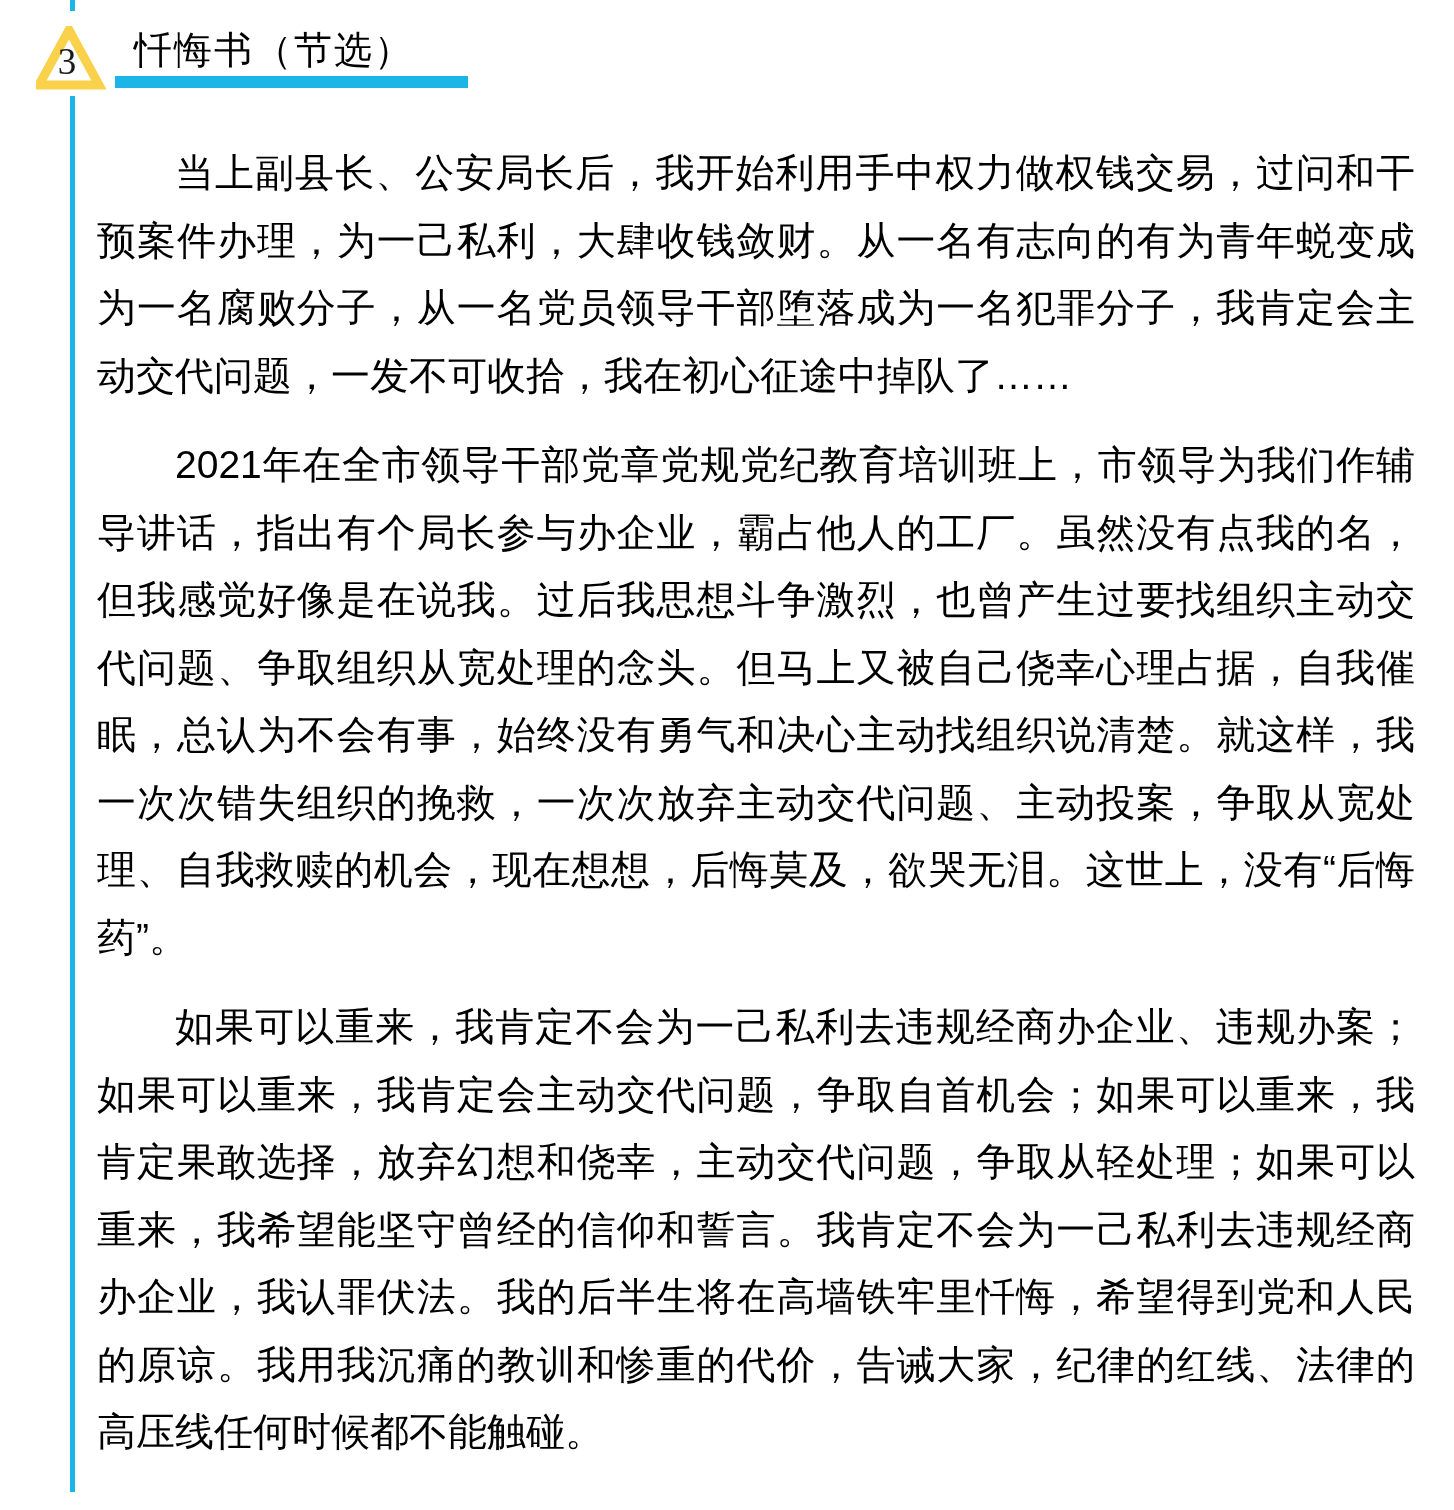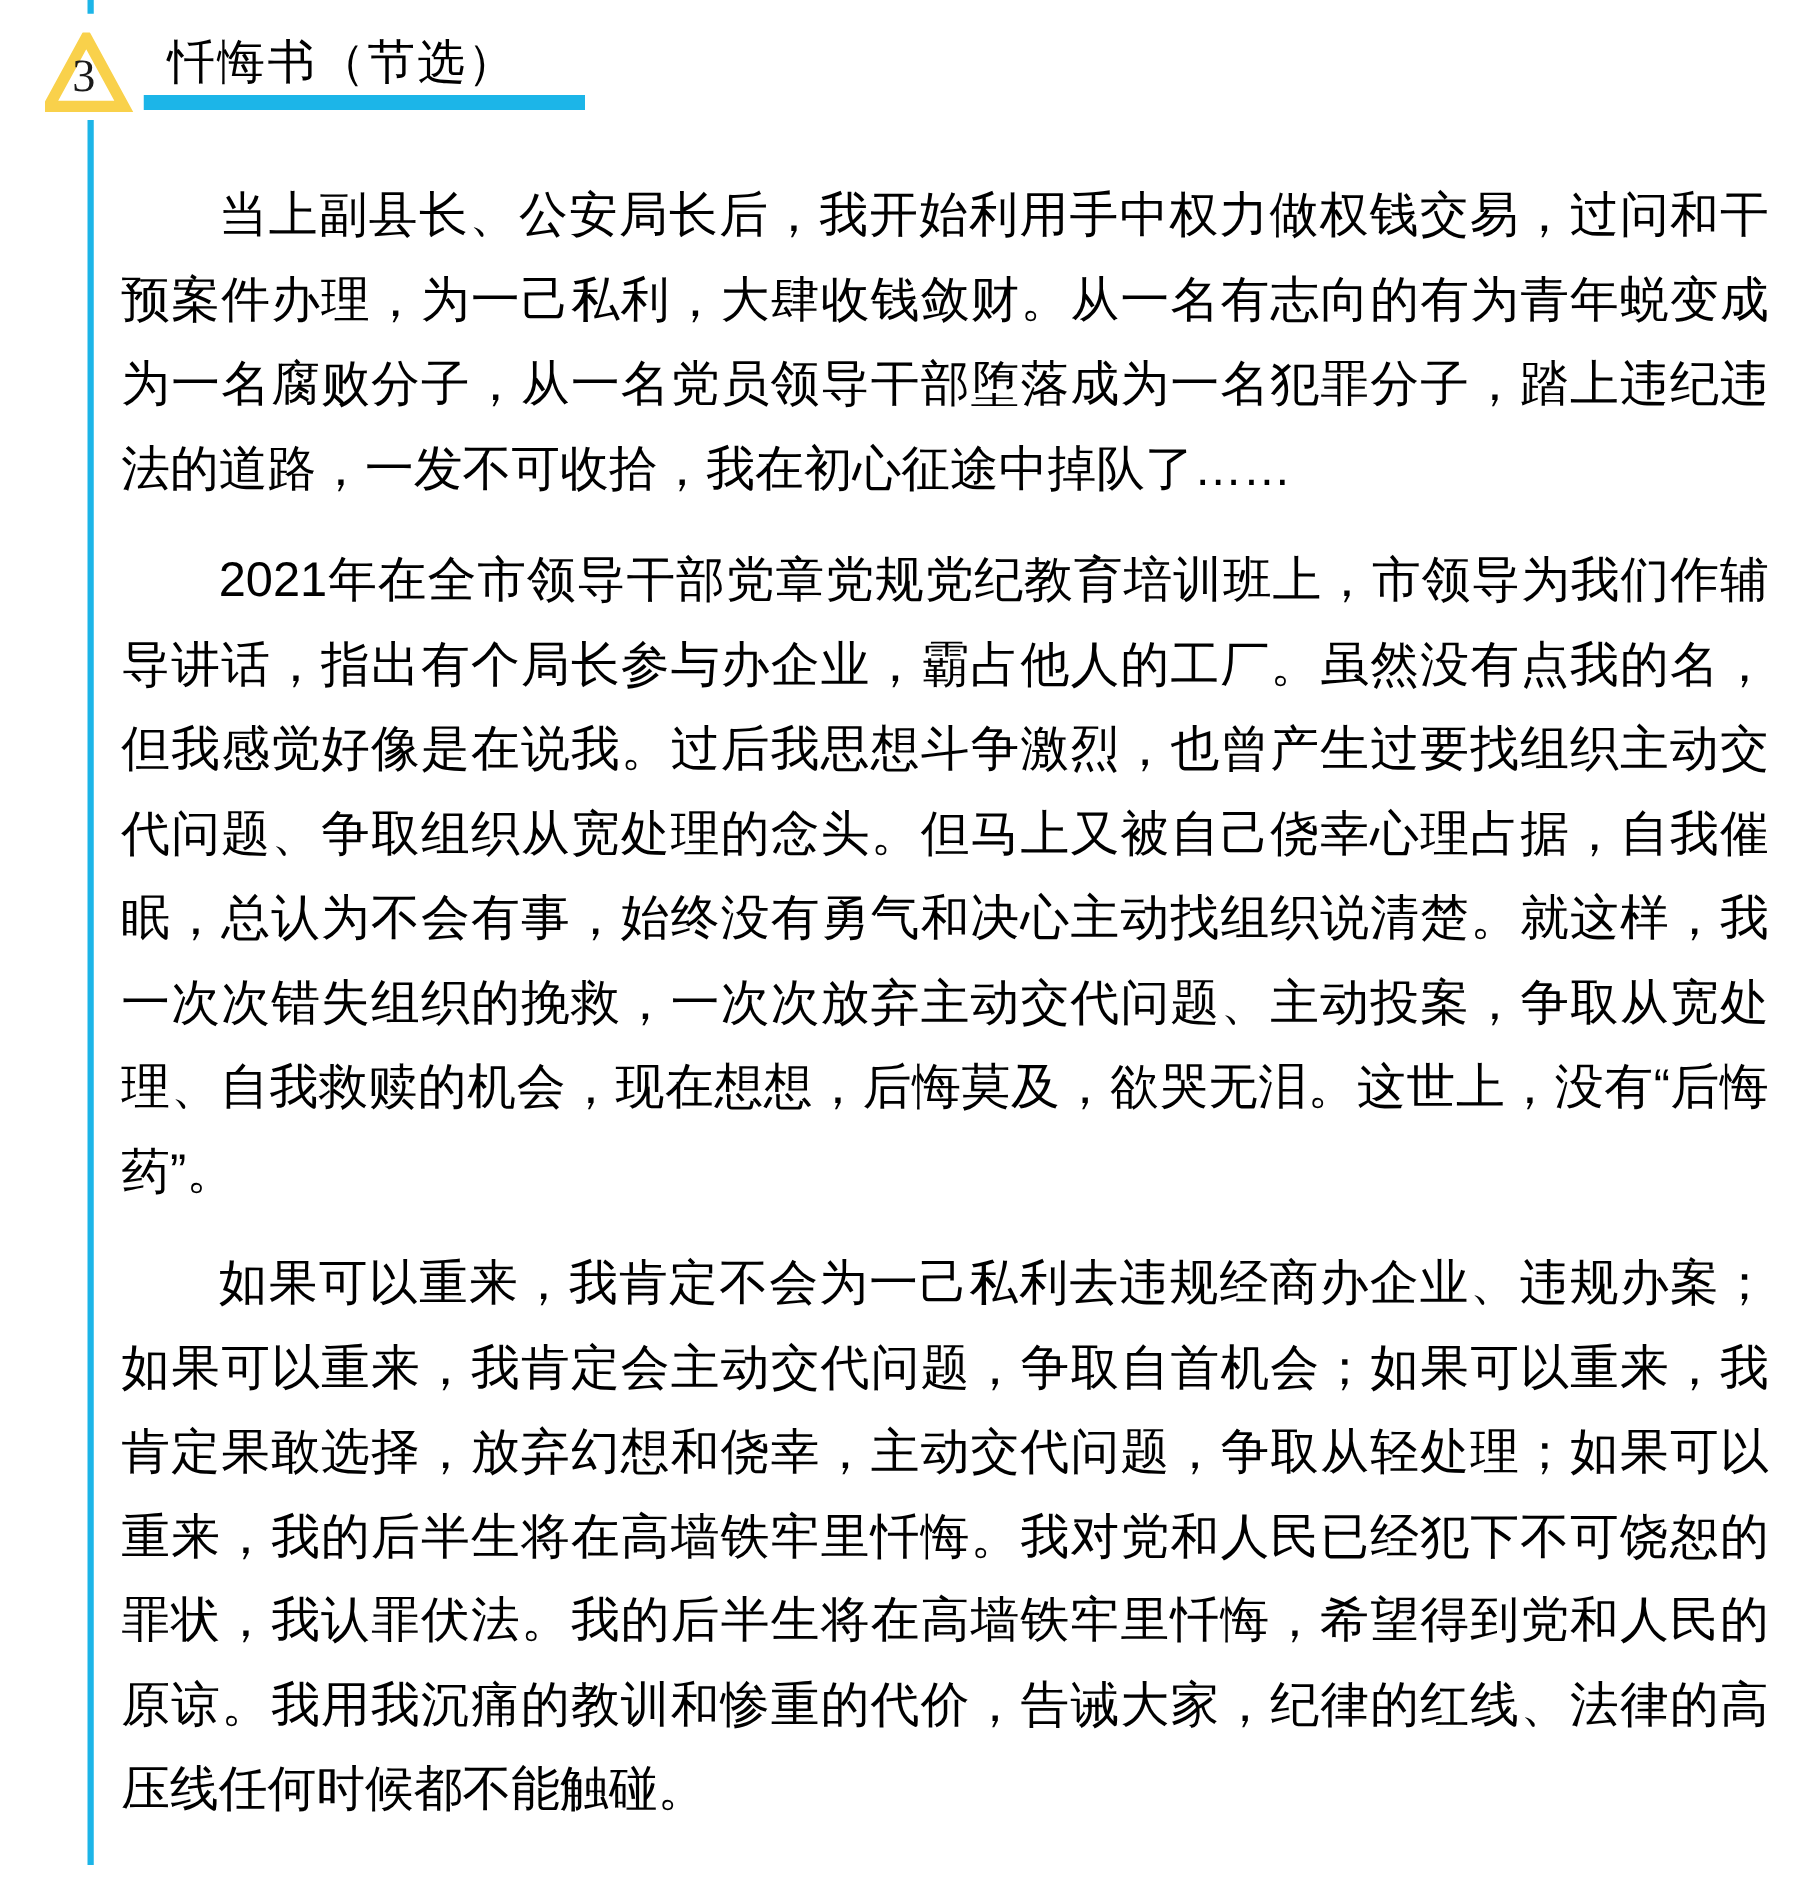--- a/index.html
+++ b/index.html
@@ -117,18 +117,18 @@
         <polygon points="33,4 63,59 3,59" fill="#ffffff" stroke="#f9d14b" stroke-width="9" stroke-linejoin="miter"></polygon>
       </svg>
     </span>
     <span class="marker-num">3</span>
   </div>
 
   <h1 class="page-title">忏悔书（节选）</h1>
   <div class="title-underline"></div>
 
   <div class="content">
-    <p>当上副县长、公安局长后，我开始利用手中权力做权钱交易，过问和干预案件办理，为一己私利，大肆收钱敛财。从一名有志向的有为青年蜕变成为一名腐败分子，从一名党员领导干部堕落成为一名犯罪分子，踏上违纪违法的道路，一发不可收拾，我在初心征途中掉队了……</p>
+    <p>当上副县长、公安局长后，我开始利用手中权力做权钱交易，过问和干预案件办理，为一己私利，大肆收钱敛财。从一名有志向的有为青年蜕变成为一名腐败分子，从一名党员领导干部堕落成为一名犯罪分子，我肯定会主动交代问题，一发不可收拾，我在初心征途中掉队了……</p>
     <p>2021年在全市领导干部党章党规党纪教育培训班上，市领导为我们作辅导讲话，指出有个局长参与办企业，霸占他人的工厂。虽然没有点我的名，但我感觉好像是在说我。过后我思想斗争激烈，也曾产生过要找组织主动交代问题、争取组织从宽处理的念头。但马上又被自己侥幸心理占据，自我催眠，总认为不会有事，始终没有勇气和决心主动找组织说清楚。就这样，我一次次错失组织的挽救，一次次放弃主动交代问题、主动投案，争取从宽处理、自我救赎的机会，现在想想，后悔莫及，欲哭无泪。这世上，没有“后悔药”。</p>
-    <p>如果可以重来，我肯定不会为一己私利去违规经商办企业、违规办案；如果可以重来，我肯定会主动交代问题，争取自首机会；如果可以重来，我肯定果敢选择，放弃幻想和侥幸，主动交代问题，争取从轻处理；如果可以重来，我的后半生将在高墙铁牢里忏悔。我对党和人民已经犯下不可饶恕的罪状，我认罪伏法。我的后半生将在高墙铁牢里忏悔，希望得到党和人民的原谅。我用我沉痛的教训和惨重的代价，告诫大家，纪律的红线、法律的高压线任何时候都不能触碰。</p>
+    <p>如果可以重来，我肯定不会为一己私利去违规经商办企业、违规办案；如果可以重来，我肯定会主动交代问题，争取自首机会；如果可以重来，我肯定果敢选择，放弃幻想和侥幸，主动交代问题，争取从轻处理；如果可以重来，我希望能坚守曾经的信仰和誓言。我肯定不会为一己私利去违规经商办企业，我认罪伏法。我的后半生将在高墙铁牢里忏悔，希望得到党和人民的原谅。我用我沉痛的教训和惨重的代价，告诫大家，纪律的红线、法律的高压线任何时候都不能触碰。</p>
   </div>
 
 </div>
 
 </body></html>

